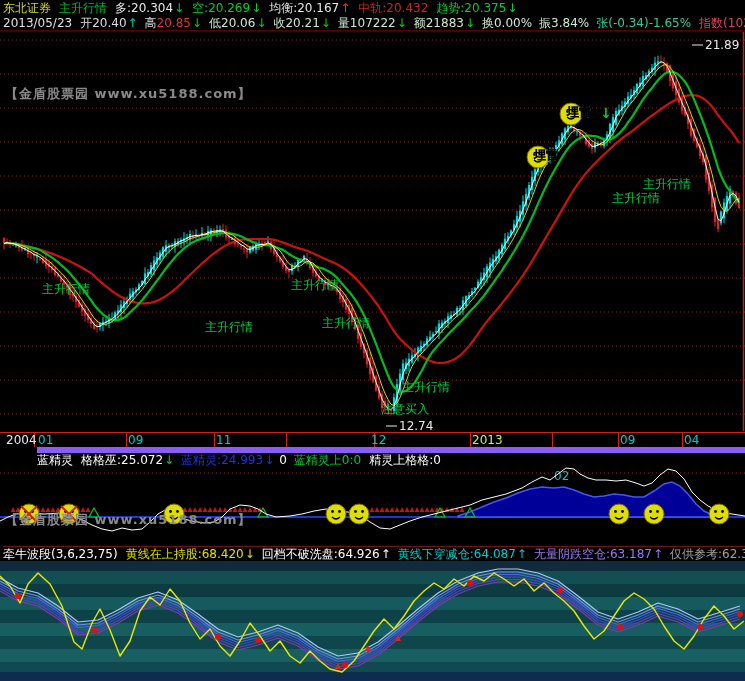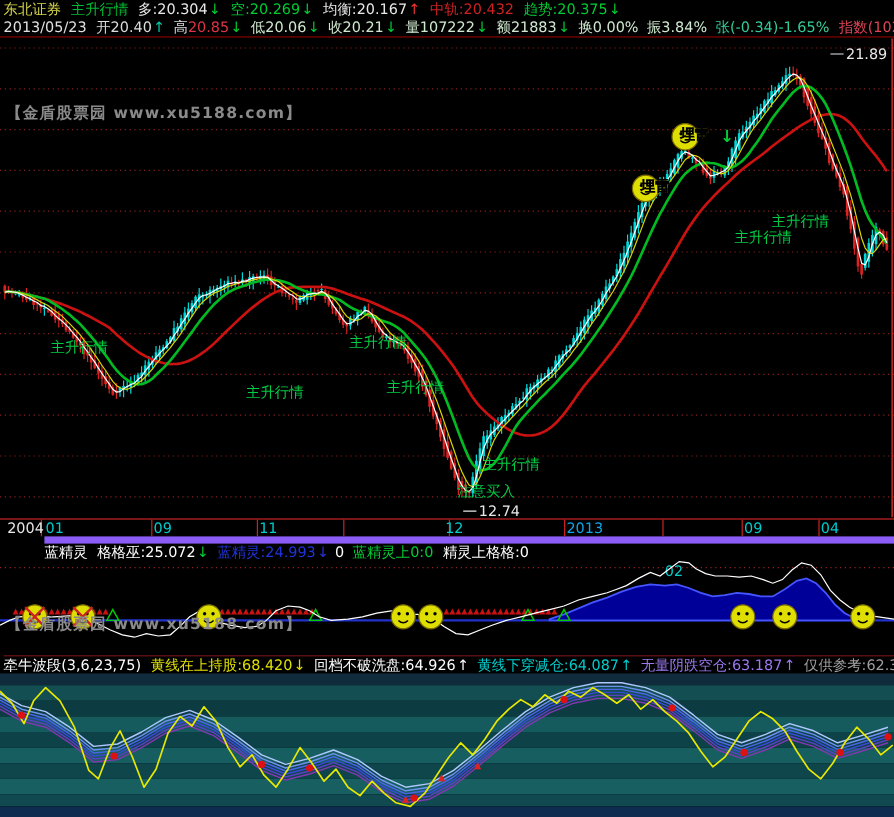--- a/index.html
+++ b/index.html
@@ -584,21 +584,21 @@
       <div class="tick" style="left: 470px;"></div>
       <div class="tick" style="left: 552px;"></div>
       <div class="tick" style="left: 618px;"></div>
       <div class="tick" style="left: 682px;"></div>
       <div class="lbl" style="left: 6px; color: rgb(232, 232, 232);">2004</div>
       <div class="lbl" style="left: 38px; color: rgb(0, 204, 204);">01</div>
       <div class="lbl" style="left: 128px; color: rgb(0, 204, 204); text-align: right;">09</div>
       <div class="lbl" style="left: 216px; color: rgb(0, 204, 204);">11</div>
       <div class="lbl" style="left: 288px; color: #3b82f6; margin-top: 20px;">11</div>
       <div class="lbl" style="left: 371px; color: rgb(0, 204, 204);">12</div>
-      <div class="lbl" style="left: 472px; color: #0ea5e9;">2013</div>
+      <div class="lbl" style="left: 472px; color: #bef264;">2013</div>
       <div class="lbl" style="left: 554px; color: rgb(0, 204, 204); margin-top: 36px;">02</div>
       <div class="lbl" style="left: 620px; color: rgb(0, 204, 204);">09</div>
       <div class="lbl" style="left: 684px; color: rgb(0, 204, 204);">04</div>
     </div>
 
   <div class="hdr" id="hdr3"><span style="color: rgb(255, 255, 255); margin-right: 8px;">蓝精灵</span><span style="color: rgb(255, 255, 255); margin-right: 1px;">格格巫:25.072</span><span style="color: rgb(0, 204, 51); margin-right: 7px;">↓</span><span style="color: rgb(34, 51, 221); margin-right: 1px;">蓝精灵:24.993</span><span style="color: rgb(34, 51, 221); margin-right: 5px;">↓</span><span style="color: rgb(255, 255, 255); margin-right: 7px;">0</span><span style="color: rgb(0, 204, 51); margin-right: 8px;">蓝精灵上0:0</span><span style="color: rgb(255, 255, 255); margin-right: 0px;">精灵上格格:0</span></div>
   <svg class="pane" id="midChart" viewBox="0 462 745 84">
       <line x1="0" y1="473" x2="745" y2="473" stroke="#992222" stroke-width="1" stroke-dasharray="1 3"></line>
       <line x1="0" y1="517" x2="745" y2="517" stroke="#2233cc" stroke-width="2"></line>
       <path d="M 458,516 470,512 482,507 494,502 506,498 518,493 530,489 542,487 554,488 564,487 574,490 584,494 594,497 604,496 614,494 624,495 634,497 644,497 654,491 664,484 672,482 680,486 688,494 696,504 704,511 712,515 720,517 L 720 517 L 458 517 Z" fill="#000099" stroke="#4455ff" stroke-width="1.5"></path>

